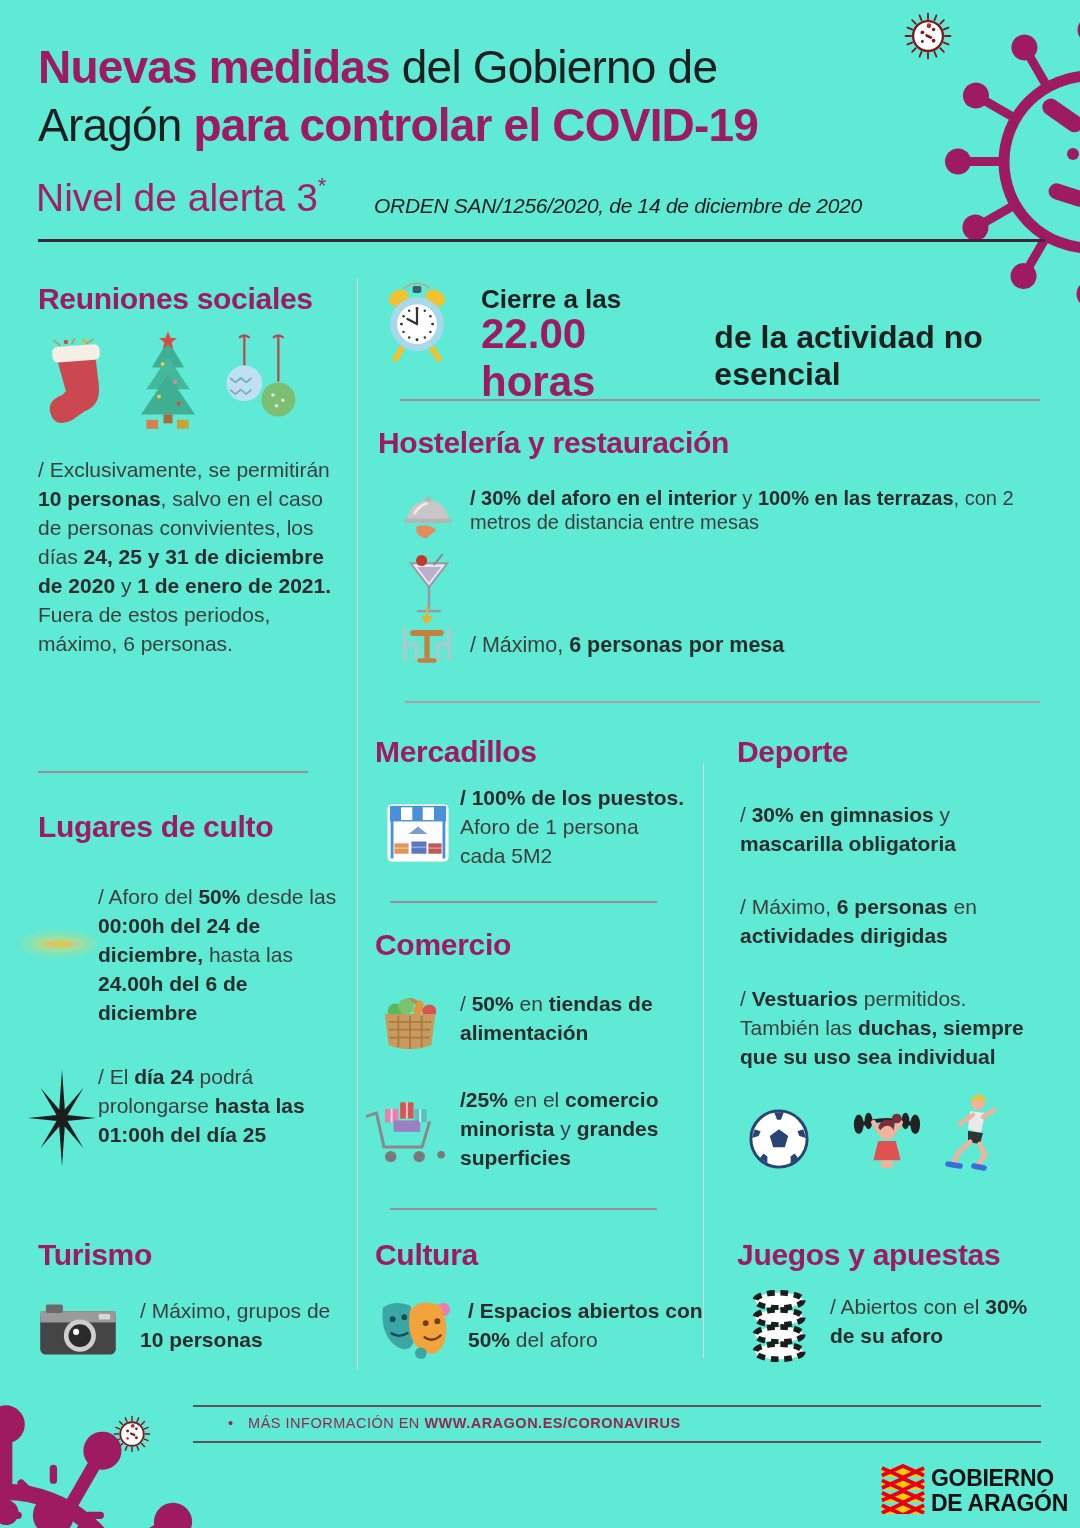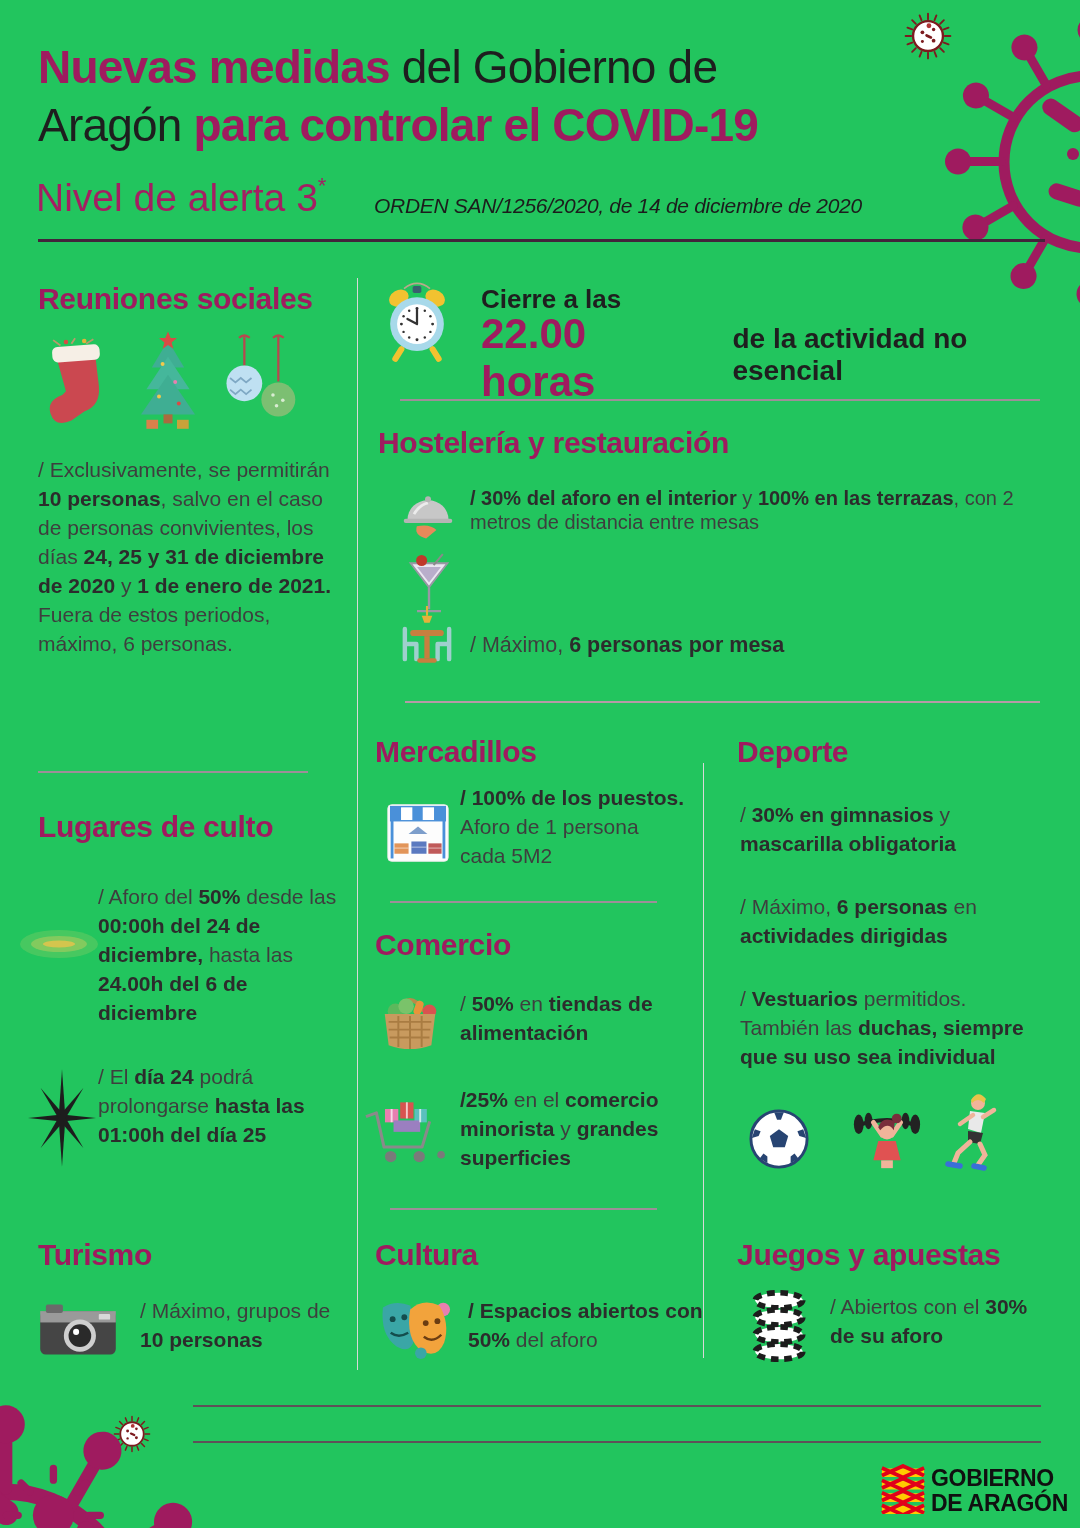--- a/index.html
+++ b/index.html
@@ -1,37 +1,37 @@
 <!DOCTYPE html>
 <html><head>
 <meta charset="utf-8">
 <style>
   :root{ --accent:#9f1b5f; --body:#3e3e3e; --dark:#1f1f1f; }
   *{margin:0;padding:0;box-sizing:border-box;}
   html,body{background:#fff;}
   body{font-family:"Liberation Sans","DejaVu Sans",sans-serif;}
-  .page{position:relative;width:1080px;height:1528px;margin:0 auto;background:#22c55e;overflow:hidden;}
+  .page{position:relative;width:1080px;height:1528px;margin:0 auto;background:#5eead4;overflow:hidden;}
   .abs{position:absolute;}
   .sec-title{font-size:30px;font-weight:700;color:var(--accent);letter-spacing:-.3px;}
   .body-text{font-size:21.5px;line-height:30px;color:var(--body);}
   .body-text .sb{font-weight:700;color:#2c2c2c;}
   .sa{color:var(--accent);}
   .sb{font-weight:700;}
   .hr{background:#9d8f98;height:2px;}
   .vr{background:#d8d8d8;width:1px;}
   .h1{font-size:46px;line-height:58px;font-weight:500;color:#1e1e1e;letter-spacing:-.8px;}
   .h1 .sb{font-weight:700;}
   .h1 .sa{color:var(--accent);}
   .alert{font-size:39px;font-weight:300;color:#a41f62;}
   .alert sup{font-size:22px;position:relative;top:-4px;}
   .order{font-size:21px;font-style:italic;font-weight:500;color:#1c1c1c;letter-spacing:-.3px;}
   .cierre-l1{font-size:26px;font-weight:700;color:var(--dark);}
   .cierre-row{display:flex;align-items:baseline;gap:24px;}
   .cierre-time{font-size:42px;font-weight:700;color:var(--accent);}
-  .cierre-suffix{font-size:28px;font-weight:700;color:var(--dark);}
+  .cierre-suffix{font-size:32px;font-weight:700;color:var(--dark);}
   .tight{font-size:20px;line-height:24px;}
   .small-lh{font-size:21px;line-height:29px;}
   .finfo{font-size:14.5px;letter-spacing:.5px;color:#8e2a50;}
   .finfo .url{font-weight:700;}
   .logo-text{font-size:23px;line-height:24.5px;font-weight:800;color:#101010;letter-spacing:-.3px;}
 </style>
 </head>
 <body>
 
 <div class="page">
@@ -375,20 +375,24 @@
         <ellipse cx="37" cy="13" rx="25" ry="8"></ellipse>
         <ellipse cx="37" cy="31" rx="25" ry="8"></ellipse>
         <ellipse cx="37" cy="49" rx="25" ry="8"></ellipse>
         <ellipse cx="37" cy="67" rx="25" ry="8"></ellipse>
       </g>
     </svg>
   </div>
   <div class="abs body-text small-lh" style="left:830px;top:1292px;width:225px;"><span>/ Abiertos con el </span><span class="sb">30% de su aforo</span></div>
 
   <div class="abs" style="left:193px;top:1405px;width:848px;height:2px;background:#5f5158;"></div>
+  <div class="abs finfo" style="left:228px;top:1415px;">
+    <span>•</span>
+    <span style="margin-left:10px;">MÁS INFORMACIÓN EN </span><span class="url">WWW.ARAGON.ES/CORONAVIRUS</span>
+  </div>
   <div class="abs" style="left:193px;top:1441px;width:848px;height:2px;background:#5f5158;"></div>
 
   <div class="abs" style="left:110px;top:1412px;width:44px;height:44px;">
     <svg viewBox="0 0 60 60" width="44" height="44">
       <g stroke="#7c1b1f" stroke-width="2" stroke-linecap="round" fill="none">
         <circle cx="30" cy="30" r="16" stroke-width="2.5" fill="#fff"></circle>
         <path d="M30 6v6M30 48v6M6 30h6M48 30h6M13 13l4 4M43 43l4 4M47 13l-4 4M17 43l-4 4M21 8l2 5M39 8l-2 5M8 21l5 2M8 39l5-2M52 21l-5 2M52 39l-5-2M21 52l2-5M39 52l-2-5"></path>
       </g>
       <g fill="#7c1b1f">
         <circle cx="24" cy="26" r="2"></circle>

